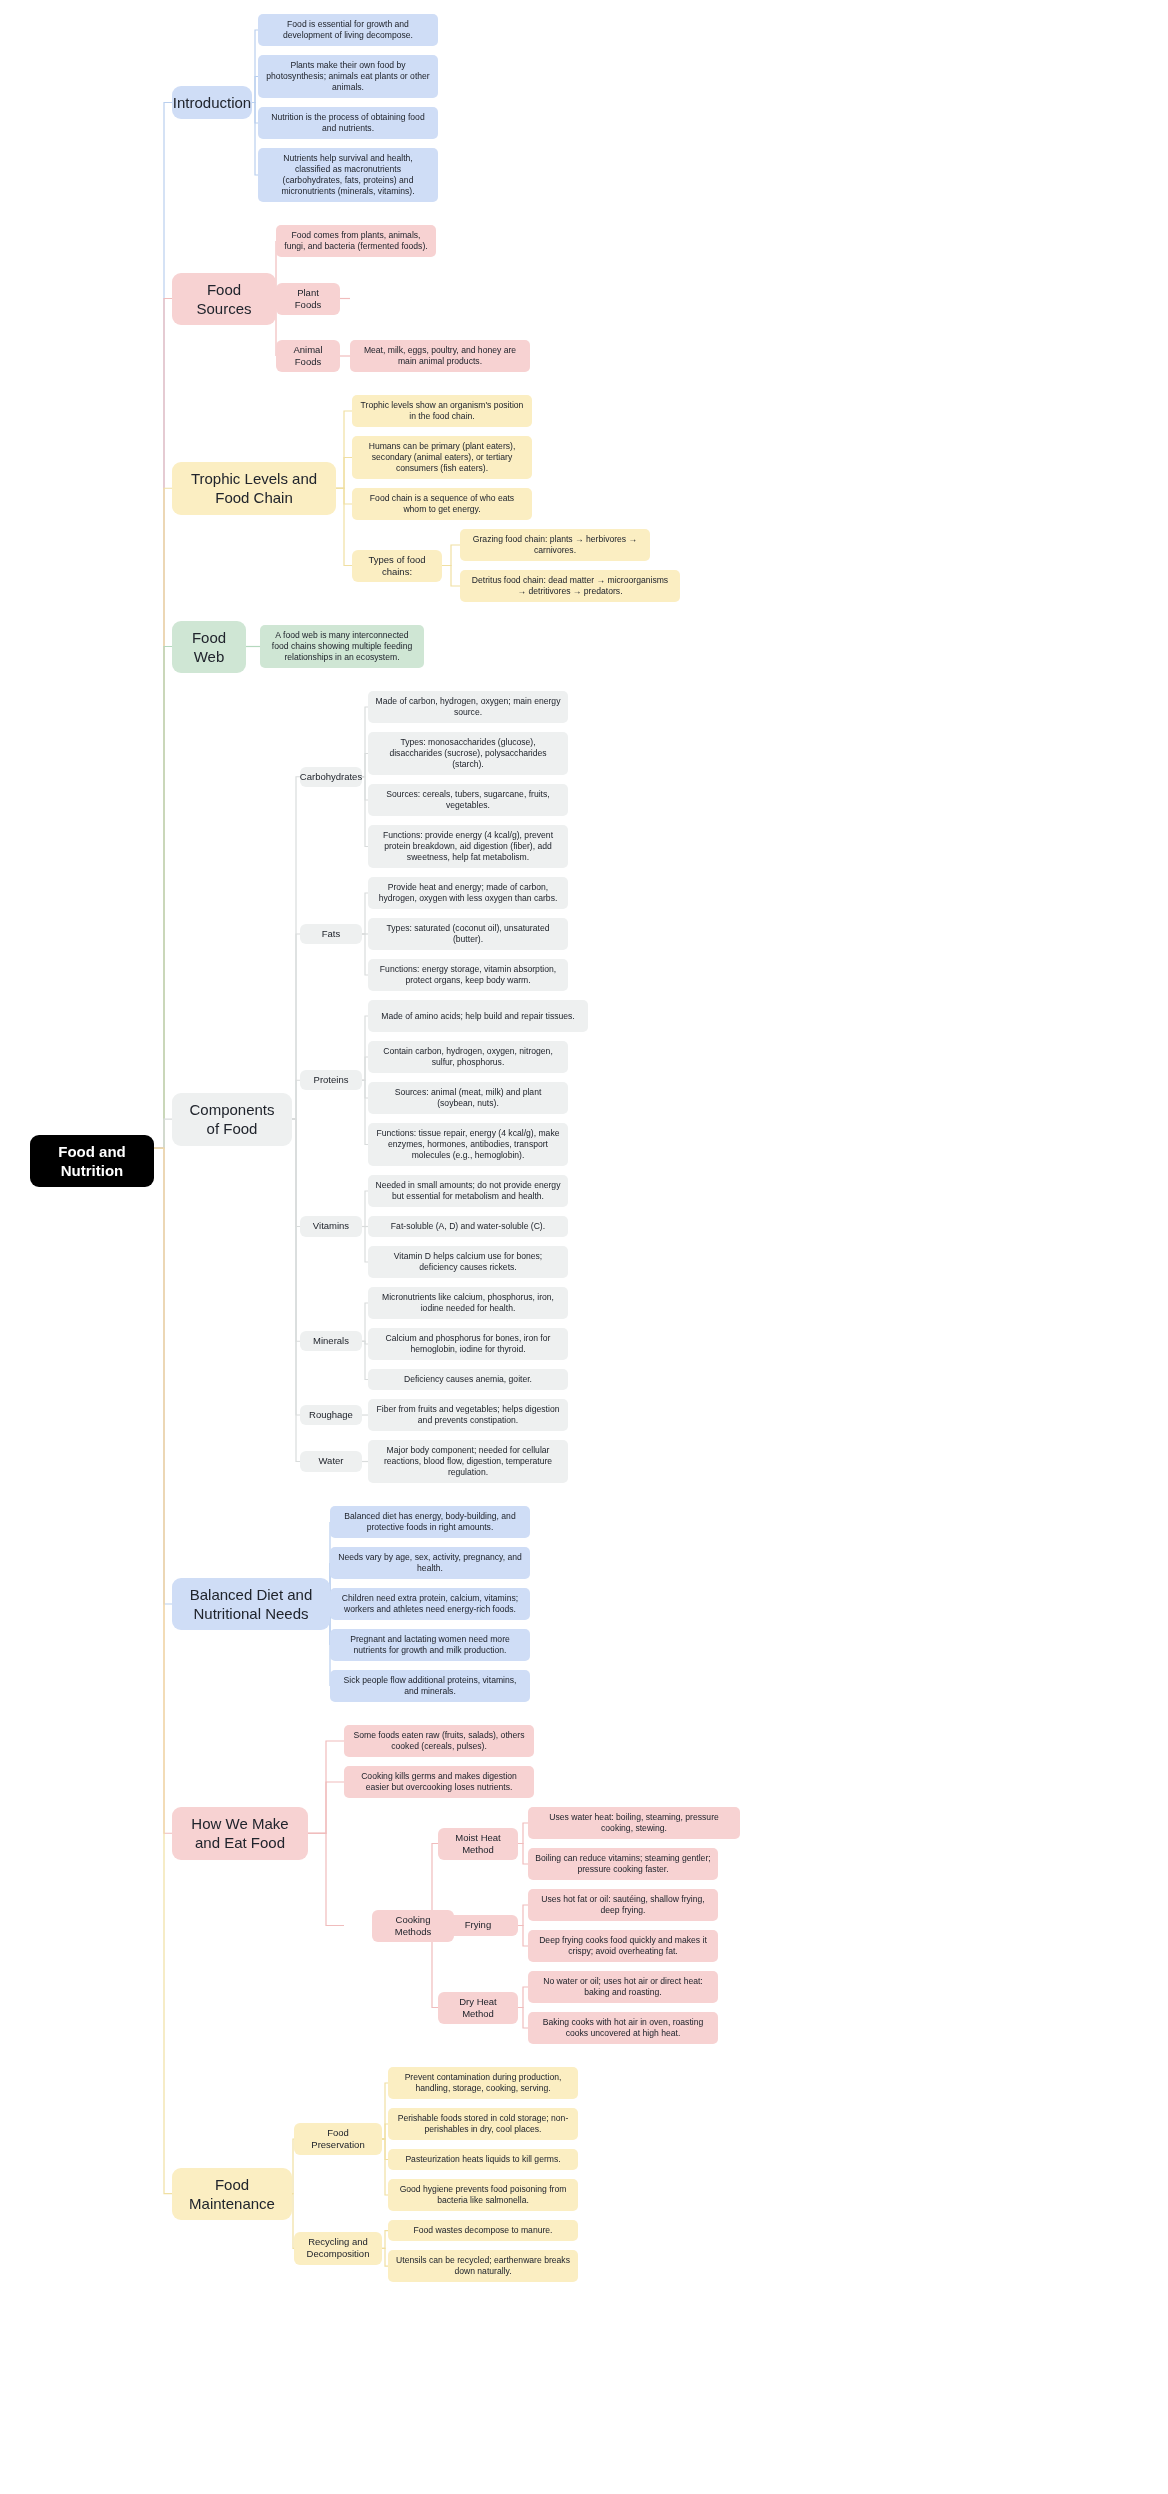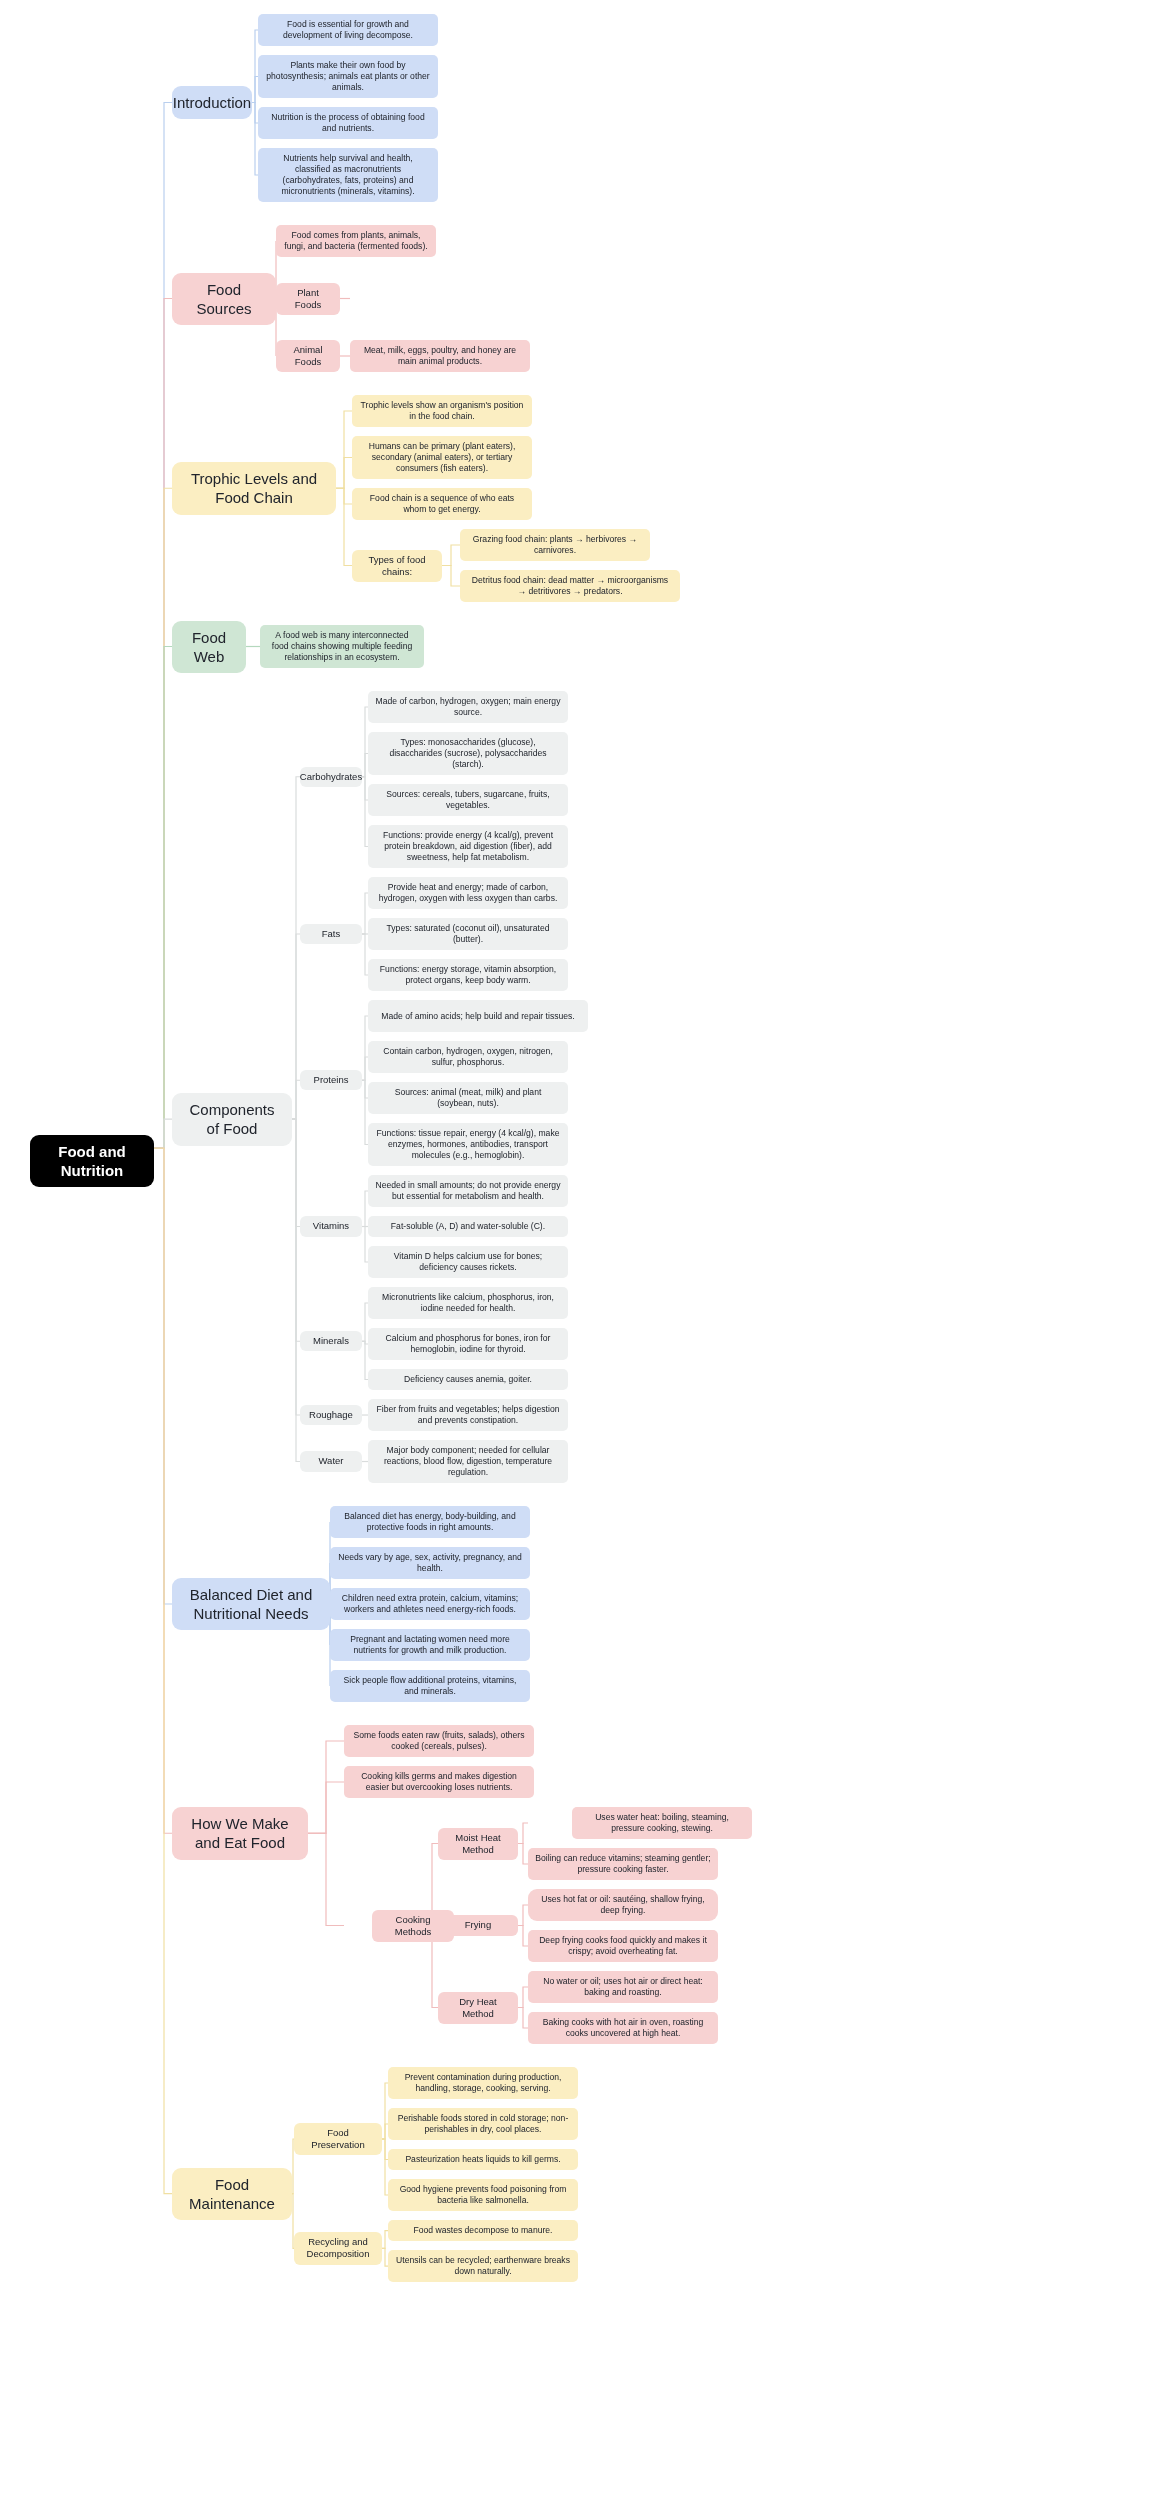--- a/index.html
+++ b/index.html
@@ -176,24 +176,24 @@
     <div class="node sub c-grey" style="left: 300px; width: 62px; min-height: 20.16px; top: 1451.44px;">Water</div>
     <div class="node branch c-grey" style="left: 172px; width: 120px; min-height: 52px; top: 1093.13px;">Components of Food</div>
     <div class="node leaf c-blue" style="left: 330px; width: 200px; min-height: 32px; top: 1506.02px;">Balanced diet has energy, body-building, and protective foods in right amounts.</div>
     <div class="node leaf c-blue" style="left: 330px; width: 200px; min-height: 32px; top: 1547.02px;">Needs vary by age, sex, activity, pregnancy, and health.</div>
     <div class="node leaf c-blue" style="left: 330px; width: 200px; min-height: 32px; top: 1588.02px;">Children need extra protein, calcium, vitamins; workers and athletes need energy-rich foods.</div>
     <div class="node leaf c-blue" style="left: 330px; width: 200px; min-height: 32px; top: 1629.02px;">Pregnant and lactating women need more nutrients for growth and milk production.</div>
     <div class="node leaf c-blue" style="left: 330px; width: 200px; min-height: 32px; top: 1670.02px;">Sick people flow additional proteins, vitamins, and minerals.</div>
     <div class="node branch c-blue" style="left: 172px; width: 158px; min-height: 52px; top: 1578.02px;">Balanced Diet and Nutritional Needs</div>
     <div class="node leaf c-pink" style="left: 344px; width: 190px; min-height: 32px; top: 1725.02px;">Some foods eaten raw (fruits, salads), others cooked (cereals, pulses).</div>
     <div class="node leaf c-pink" style="left: 344px; width: 190px; min-height: 32px; top: 1766.02px;">Cooking kills germs and makes digestion easier but overcooking loses nutrients.</div>
-    <div class="node leaf c-pink" style="left: 528px; width: 180px; min-height: 32px; top: 1807.02px; margin-left: 44px;">Uses water heat: boiling, steaming, pressure cooking, stewing.</div>
+    <div class="node leaf c-pink" style="left: 528px; width: 212px; min-height: 32px; top: 1807.02px;">Uses water heat: boiling, steaming, pressure cooking, stewing.</div>
     <div class="node leaf c-pink" style="left: 528px; width: 190px; min-height: 32px; top: 1848.02px;">Boiling can reduce vitamins; steaming gentler; pressure cooking faster.</div>
     <div class="node sub c-pink" style="left: 438px; width: 80px; min-height: 32px; top: 1827.52px;">Moist Heat Method</div>
-    <div class="node leaf c-pink" style="left: 528px; width: 190px; min-height: 32px; top: 1889.02px; border-radius: 9px;">Uses hot fat or oil: sautéing, shallow frying, deep frying.</div>
+    <div class="node leaf c-pink" style="left: 528px; width: 190px; min-height: 32px; top: 1889.02px;">Uses hot fat or oil: sautéing, shallow frying, deep frying.</div>
     <div class="node leaf c-pink" style="left: 528px; width: 190px; min-height: 32px; top: 1930.02px;">Deep frying cooks food quickly and makes it crispy; avoid overheating fat.</div>
     <div class="node sub c-pink" style="left: 438px; width: 80px; min-height: 20.16px; top: 1915.44px;">Frying</div>
     <div class="node leaf c-pink" style="left: 528px; width: 190px; min-height: 32px; top: 1971.02px;">No water or oil; uses hot air or direct heat: baking and roasting.</div>
     <div class="node leaf c-pink" style="left: 528px; width: 190px; min-height: 32px; top: 2012.02px;">Baking cooks with hot air in oven, roasting cooks uncovered at high heat.</div>
     <div class="node sub c-pink" style="left: 438px; width: 80px; min-height: 32px; top: 1991.52px;">Dry Heat Method</div>
     <div class="node sub c-pink" style="left: 344px; width: 82px; min-height: 32px; top: 1909.52px; margin-left: 28px;">Cooking Methods</div>
     <div class="node branch c-pink" style="left: 172px; width: 136px; min-height: 52px; top: 1807.27px;">How We Make and Eat Food</div>
     <div class="node leaf c-yellow" style="left: 388px; width: 190px; min-height: 32px; top: 2067.02px;">Prevent contamination during production, handling, storage, cooking, serving.</div>
     <div class="node leaf c-yellow" style="left: 388px; width: 190px; min-height: 32px; top: 2108.02px;">Perishable foods stored in cold storage; non-perishables in dry, cool places.</div>
     <div class="node leaf c-yellow" style="left: 388px; width: 190px; min-height: 21.008px; top: 2149.02px;">Pasteurization heats liquids to kill germs.</div>

